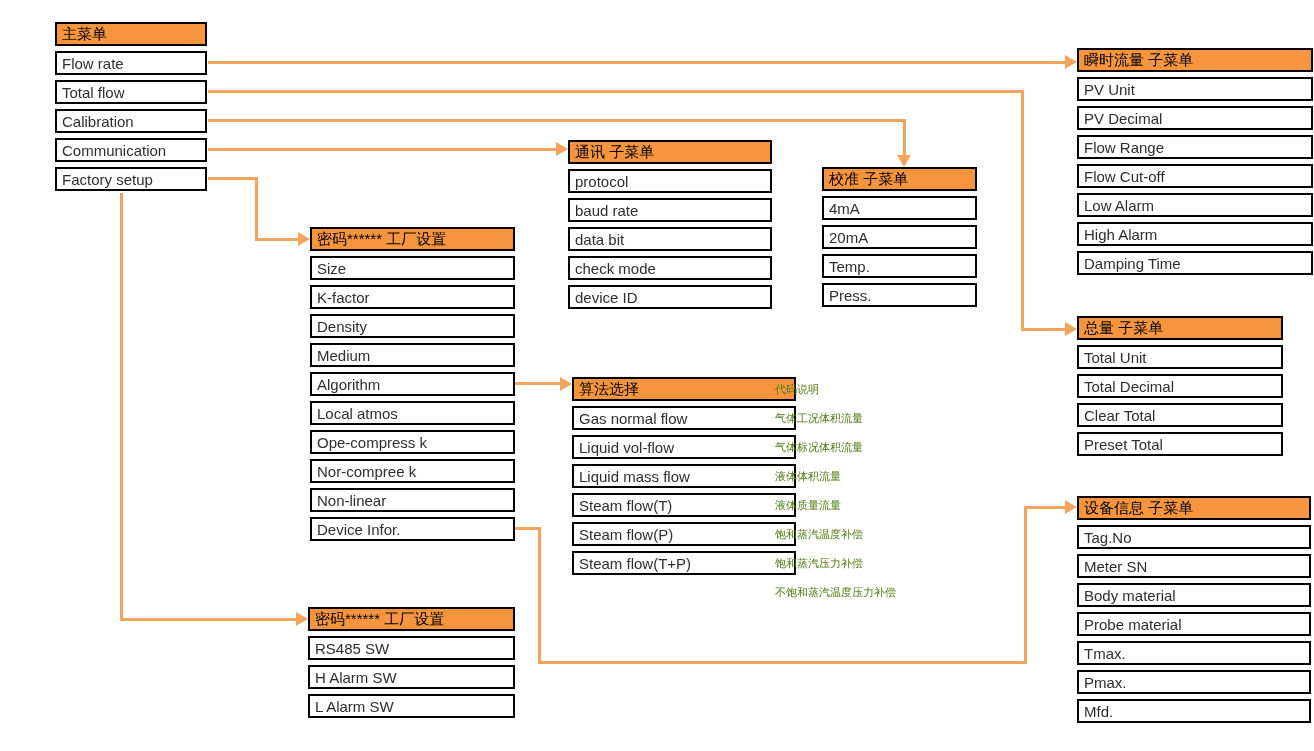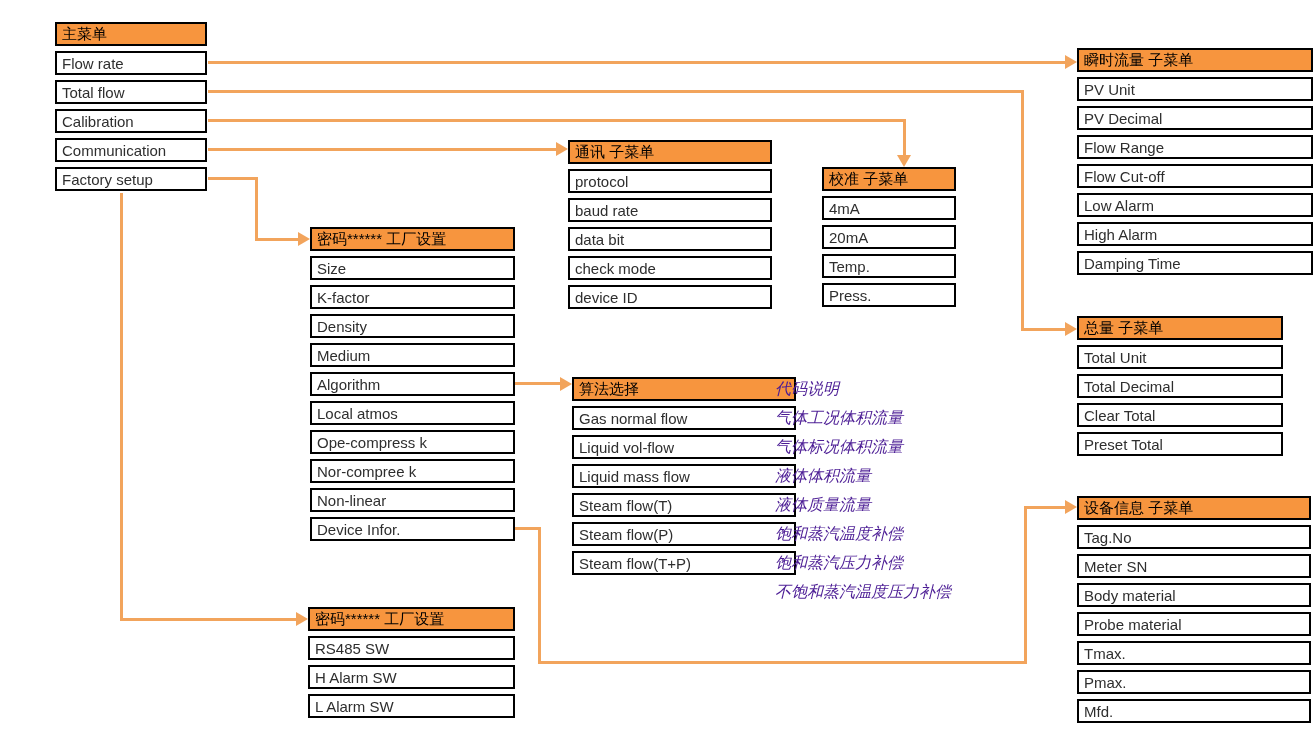--- a/index.html
+++ b/index.html
@@ -23,25 +23,25 @@
   .hline,.vline{position:absolute;background:var(--arrow);}
   .hline{height:3px;}
   .vline{width:3px;}
   .arrow-r{position:absolute;width:0;height:0;
     border-top:7px solid transparent;border-bottom:7px solid transparent;
     border-left:12px solid var(--arrow);}
   .arrow-d{position:absolute;width:0;height:0;
     border-left:7px solid transparent;border-right:7px solid transparent;
     border-top:12px solid var(--arrow);}
   .desc{position:absolute;height:24px;display:flex;align-items:center;
-    font-size:16px;color:#4c1d95;white-space:nowrap;font-style:italic;}
+    font-size:11px;color:#4d7c0f;white-space:nowrap;}
   
   .b-main{left:55px;top:22px;width:152px;}
   .b-comm{left:568px;top:140px;width:204px;}
-  .b-calib{left:822px;top:167px;width:134px;}
+  .b-calib{left:822px;top:167px;width:155px;}
   .b-factory{left:310px;top:227px;width:205px;}
   .b-algo{left:572px;top:377px;width:224px;}
   .b-pv{left:1077px;top:48px;width:236px;}
   .b-total{left:1077px;top:316px;width:206px;}
   .b-device{left:1077px;top:496px;width:234px;}
   .b-factory2{left:308px;top:607px;width:207px;}
   .box .cell{width:100%;}
 </style>
 </head>
 <body>

